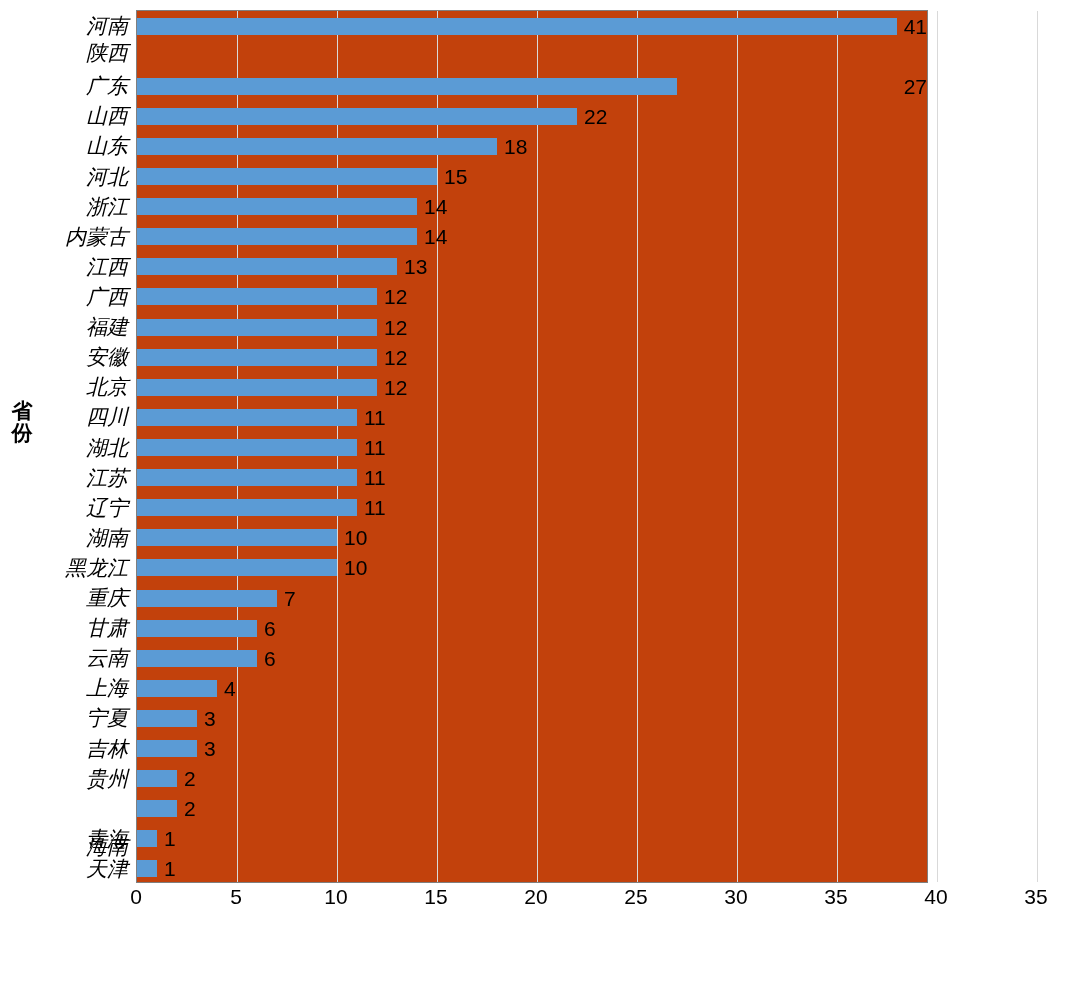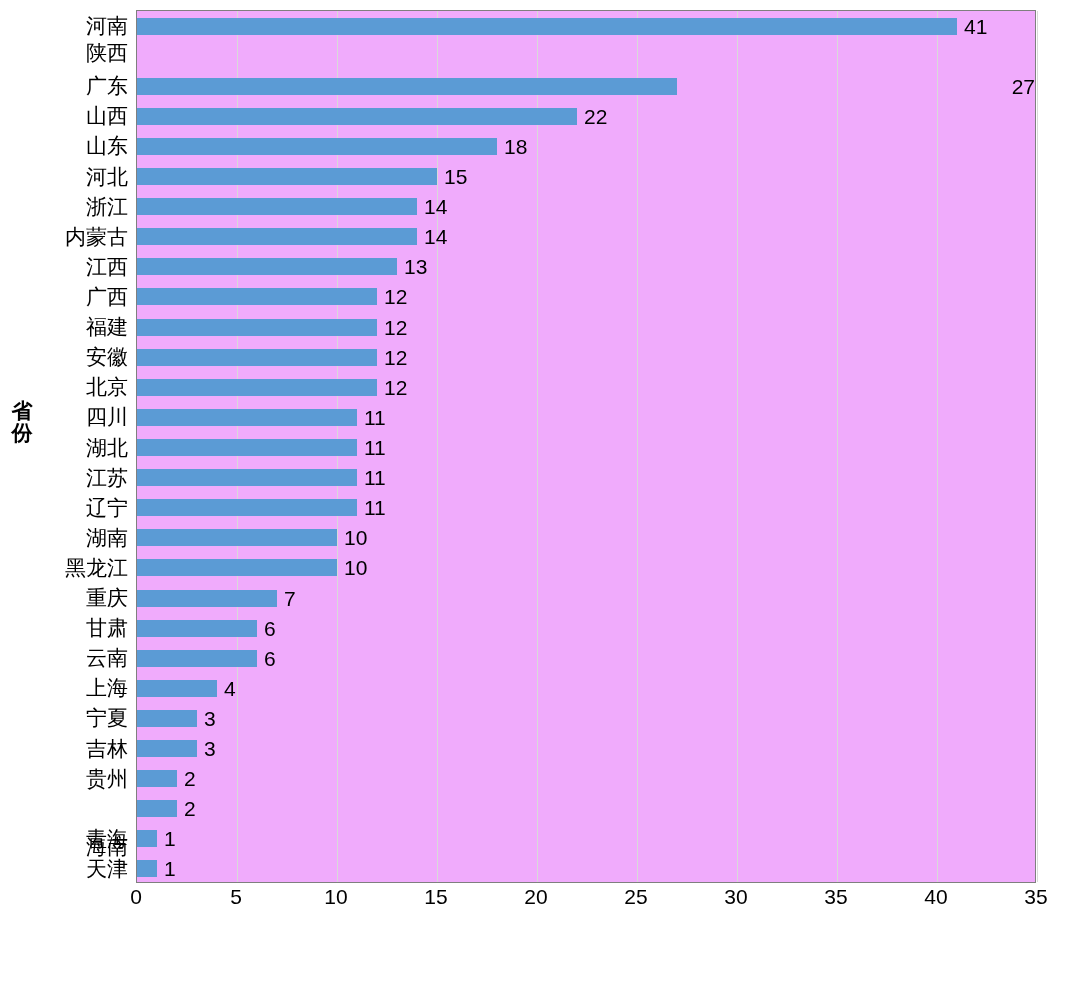--- a/index.html
+++ b/index.html
@@ -18,25 +18,25 @@
     background: #ffffff;
     box-sizing: border-box;
     overflow: hidden;
   }
 
   
   .plot-area {
     position: absolute;
     left: 136px;
     top: 10px;
-    width: 900px;
+    width: 792px;
     height: 873px;
     border: 1px solid #7f7f7f;
     box-sizing: border-box;
-    background: #f0abfc;
+    background: #c2410c;
   }
   .gridlines {
     position: absolute;
     inset: 0;
   }
   .gridline {
     position: absolute;
     top: 0;
     bottom: 0;
     width: 1px;
@@ -67,20 +67,21 @@
     white-space: nowrap;
   }
 
   
   .cat-labels {
     position: absolute;
     left: 0;
     top: 10px;
     width: 136px;
     height: 873px;
+    font-style: italic;
   }
   .cat-label {
     position: absolute;
     right: 8px;
     font-size: 21px;
     line-height: 1;
     white-space: nowrap;
     color: #000000;
     transform: translateY(-50%);
   }

